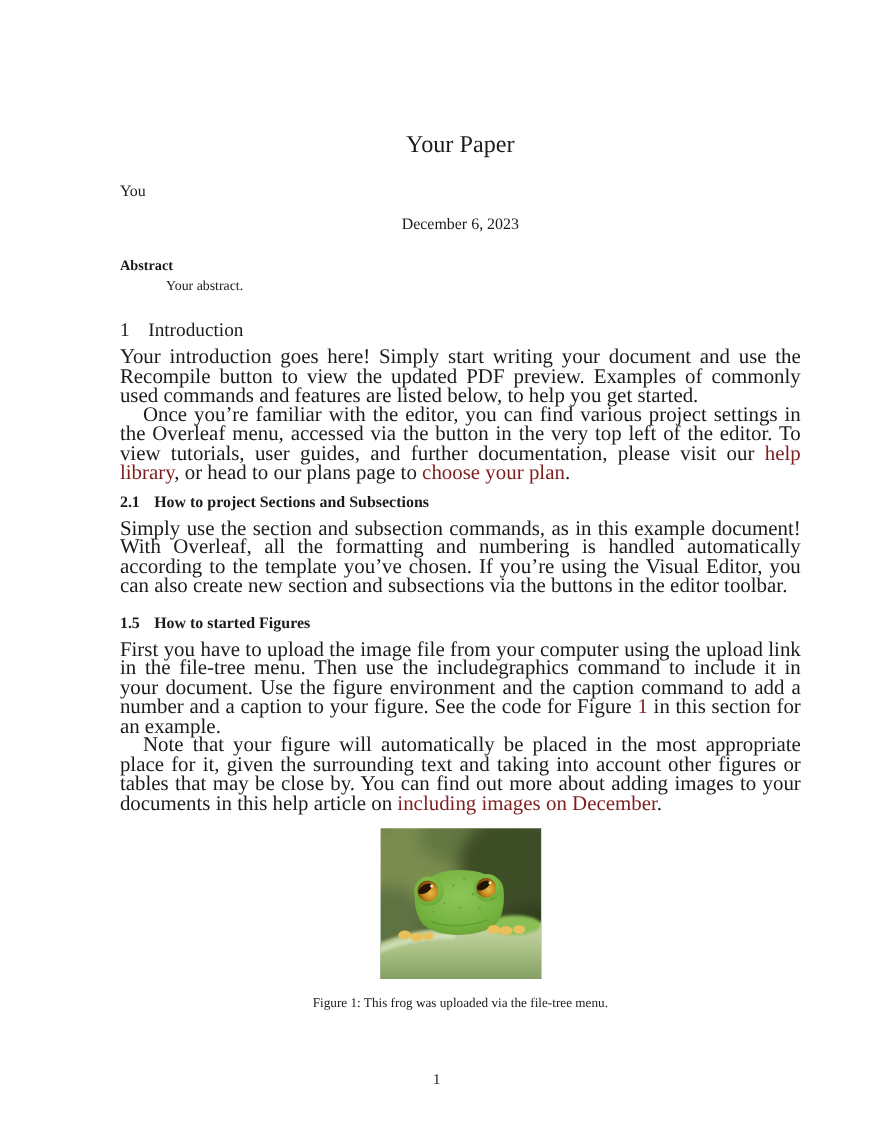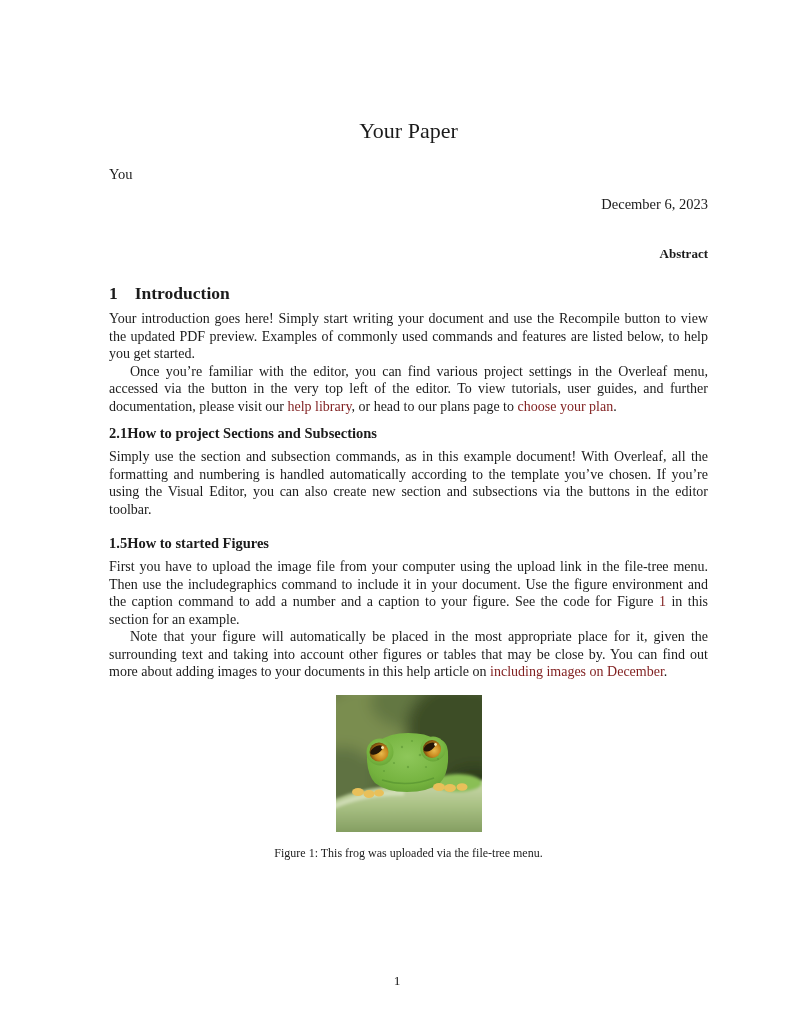--- a/index.html
+++ b/index.html
@@ -8,71 +8,71 @@
     width: 794px;
     height: 1028px;
     font-family: "Liberation Serif", "DejaVu Serif", serif;
     color: #1b1b1b;
     position: relative;
     overflow: hidden;
   }
   .page {
     width: 794px;
     height: 1028px;
-    padding: 118px 86px 0 109px;
+    padding: 118px 66px 0 109px;
     position: relative;
   }
   .title {
     text-align: center;
     font-size: 22px;
     font-weight: normal;
     line-height: 26px;
   }
   .author {
     text-align: left;
     font-size: 14.5px;
     line-height: 17px;
     margin-top: 22px;
   }
   .date {
-    text-align: right;
+    text-align: center;
     font-size: 14.5px;
     line-height: 17px;
     margin-top: 13px;
   }
   .abstract-heading {
-    text-align: right;
+    text-align: left;
     font-size: 13px;
     font-weight: bold;
     line-height: 16px;
-    margin-top: 33px;
+    margin-top: 20px;
   }
   .abstract-body {
     font-size: 12.6px;
     line-height: 16px;
     margin: 3px 42px 0 42px;
   }
   h2.sec {
     font-size: 17.5px;
-    font-weight: bold;
+    font-weight: normal;
     line-height: 21px;
   }
   h2.sec .sec-num { display: inline-block; margin-right: 17px; }
   .sec1 { margin-top: 21px; }
   .sec2 { margin-top: 18px; }
   h3.subsec {
     font-size: 14.5px;
     font-weight: bold;
     line-height: 18px;
   }
-  h3.subsec .sec-num { display: inline-block; }
+  h3.subsec .sec-num { display: inline-block; margin-right: 13px; }
   .subsec21 { margin-top: 9px; }
   .subsec22 { margin-top: 16px; }
   p.body {
-    font-size: 14px;
+    font-size: 19px;
     line-height: 17.5px;
     text-align: justify;
   }
   p.first { margin-top: 6px; }
   p.indent { text-indent: 21px; }
   a.doclink {
     color: #7f1d1d;
     text-decoration: none;
     cursor: pointer;
   }
@@ -105,20 +105,21 @@
 </head>
 <body>
 
 <div class="page">
 
   <h1 class="title">Your Paper</h1>
   <div class="author">You</div>
   <div class="date">December 6, 2023</div>
 
   <div class="abstract-heading">Abstract</div>
+  <div class="abstract-body">Your abstract.</div>
 
   <h2 class="sec sec1"><span class="sec-num">1</span><span>Introduction</span></h2>
 
   <p class="body first">Your introduction goes here! Simply start writing your document and use the Recompile button to view the updated PDF preview. Examples of commonly used commands and features are listed below, to help you get started.</p>
 
   <p class="body indent"><span>Once you’re familiar with the editor, you can find various project settings in the Overleaf menu, accessed via the button in the very top left of the editor. To view tutorials, user guides, and further documentation, please visit our </span><a class="doclink">help library</a><span>, or head to our plans page to </span><a class="doclink">choose your plan</a><span>.</span></p>
 
 
   <h3 class="subsec subsec21"><span class="sec-num">2.1</span><span>How to project Sections and Subsections</span></h3>
 

